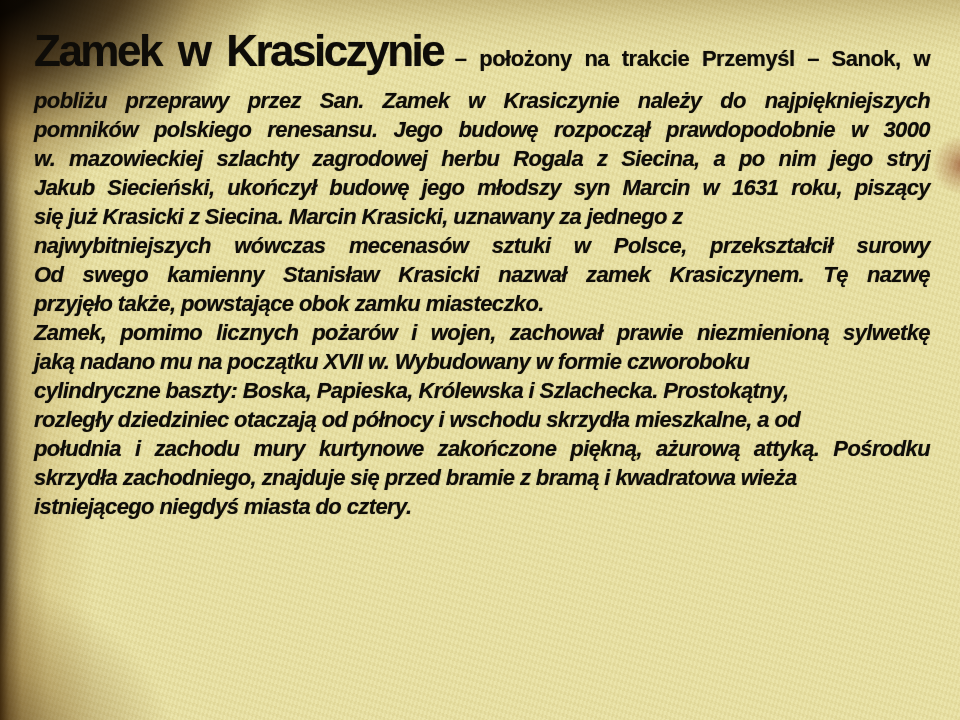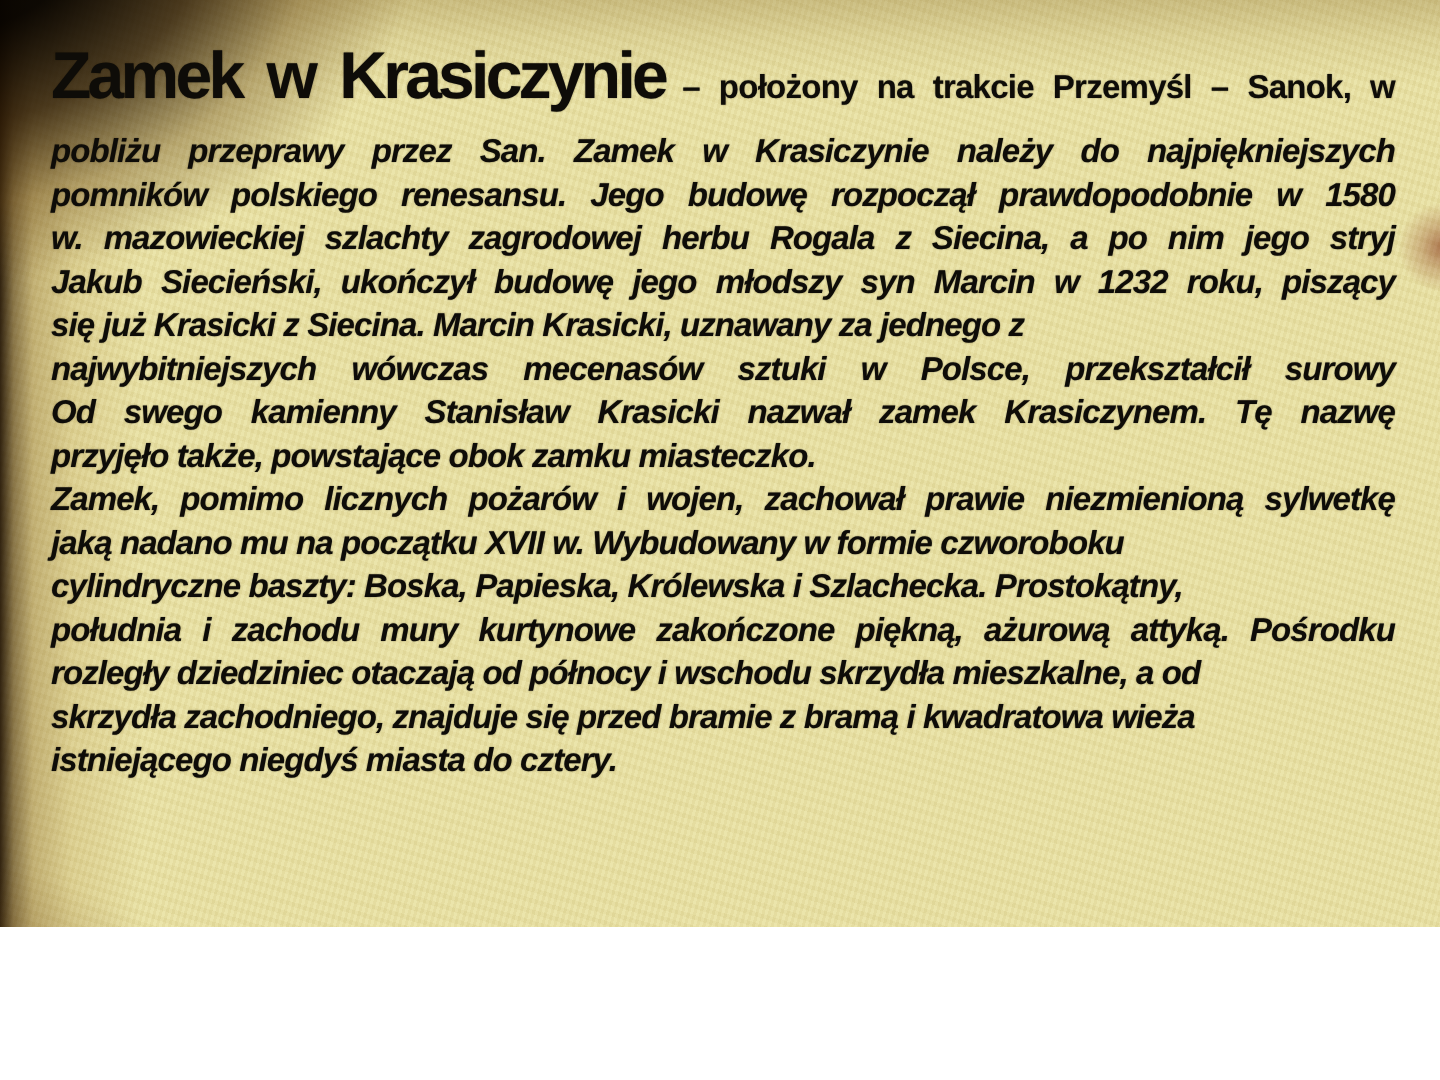--- a/index.html
+++ b/index.html
@@ -5,21 +5,21 @@
   html, body { margin: 0; padding: 0; }
   body {
     width: 960px;
     height: 720px;
     overflow: hidden;
     font-family: "Liberation Sans", sans-serif;
   }
   .page {
     position: relative;
     width: 960px;
-    height: 618px;
+    height: 720px;
     box-sizing: border-box;
     padding: 26px 30px 0 34px;
     background:
       radial-gradient(circle at 962px 165px, rgba(122,30,8,0.55) 0px, rgba(122,30,8,0.25) 14px, rgba(122,30,8,0) 30px),
       radial-gradient(ellipse 320px 240px at -40px -50px, rgba(8,4,0,0.97) 30%, rgba(42,24,4,0.8) 55%, rgba(95,62,16,0.35) 78%, rgba(95,62,16,0) 100%),
       radial-gradient(ellipse 230px 200px at -50px 770px, rgba(70,42,8,0.6) 20%, rgba(110,75,22,0.3) 60%, rgba(110,75,22,0) 100%),
       linear-gradient(90deg, rgba(30,15,0,0.9) 0px, rgba(75,48,12,0.6) 9px, rgba(125,88,28,0.35) 22px, rgba(160,120,45,0.16) 48px, rgba(160,120,45,0) 95px),
       linear-gradient(180deg, rgba(125,95,35,0.28) 0px, rgba(125,95,35,0.1) 26px, rgba(125,95,35,0) 55px),
       repeating-linear-gradient(105deg, rgba(150,122,52,0.06) 0px 2px, rgba(255,250,222,0.07) 2px 4px),
       repeating-linear-gradient(17deg, rgba(150,122,52,0.05) 0px 3px, rgba(255,250,224,0.05) 3px 7px),
@@ -60,29 +60,29 @@
   }
 </style>
 </head>
 <body>
 
 <div class="page">
   <div class="textblock">
     <div class="line1"><span class="big">Zamek w Krasiczynie</span><span> </span><span class="suffix">– położony na trakcie Przemyśl – Sanok, w</span></div>
     <div id="lines">
         <div class="line just">pobliżu przeprawy przez San. Zamek w Krasiczynie należy do najpiękniejszych</div>
-        <div class="line just">pomników polskiego renesansu. Jego budowę rozpoczął prawdopodobnie w 1580</div>
+        <div class="line just">pomników polskiego renesansu. Jego budowę rozpoczął prawdopodobnie w 3000</div>
         <div class="line just">w. mazowieckiej szlachty zagrodowej herbu Rogala z Siecina, a po nim jego stryj</div>
-        <div class="line just">Jakub Siecieński, ukończył budowę jego młodszy syn Marcin w 1232 roku, piszący</div>
+        <div class="line just">Jakub Siecieński, ukończył budowę jego młodszy syn Marcin w 1631 roku, piszący</div>
         <div class="line">się już Krasicki z Siecina. Marcin Krasicki, uznawany za jednego z</div>
         <div class="line just">najwybitniejszych wówczas mecenasów sztuki w Polsce, przekształcił surowy</div>
         <div class="line just">Od swego kamienny Stanisław Krasicki nazwał zamek Krasiczynem. Tę nazwę</div>
         <div class="line">przyjęło także, powstające obok zamku miasteczko.</div>
         <div class="line just">Zamek, pomimo licznych pożarów i wojen, zachował prawie niezmienioną sylwetkę</div>
         <div class="line">jaką nadano mu na początku XVII w. Wybudowany w formie czworoboku</div>
         <div class="line">cylindryczne baszty: Boska, Papieska, Królewska i Szlachecka. Prostokątny,</div>
+        <div class="line">rozległy dziedziniec otaczają od północy i wschodu skrzydła mieszkalne, a od</div>
         <div class="line just">południa i zachodu mury kurtynowe zakończone piękną, ażurową attyką. Pośrodku</div>
-        <div class="line">rozległy dziedziniec otaczają od północy i wschodu skrzydła mieszkalne, a od</div>
         <div class="line">skrzydła zachodniego, znajduje się przed bramie z bramą i kwadratowa wieża</div>
         <div class="line">istniejącego niegdyś miasta do cztery.</div>
       </div>
   </div>
 </div>
 
 </body></html>

